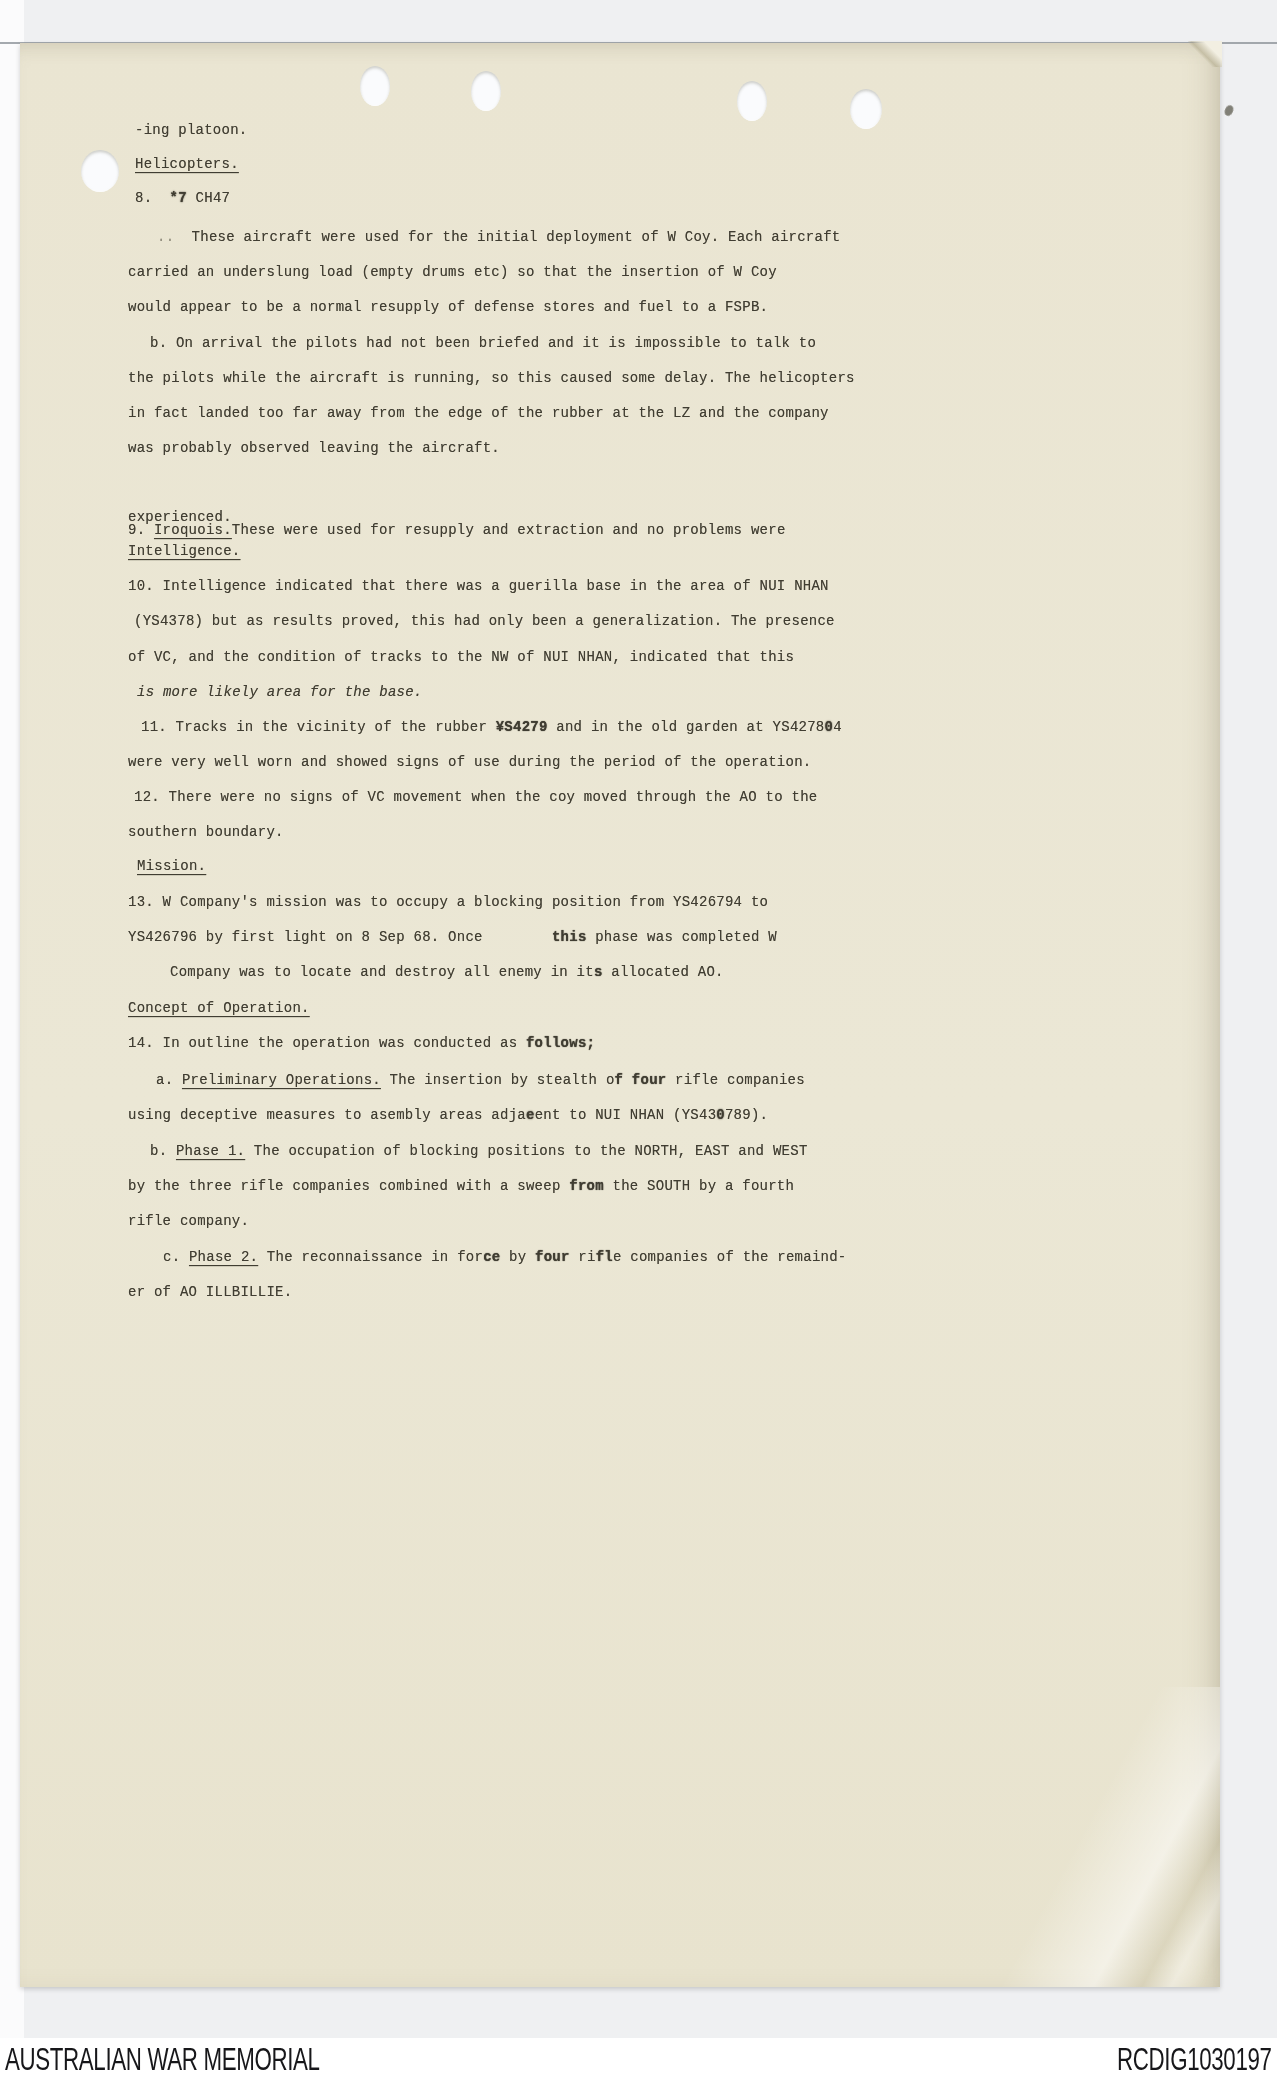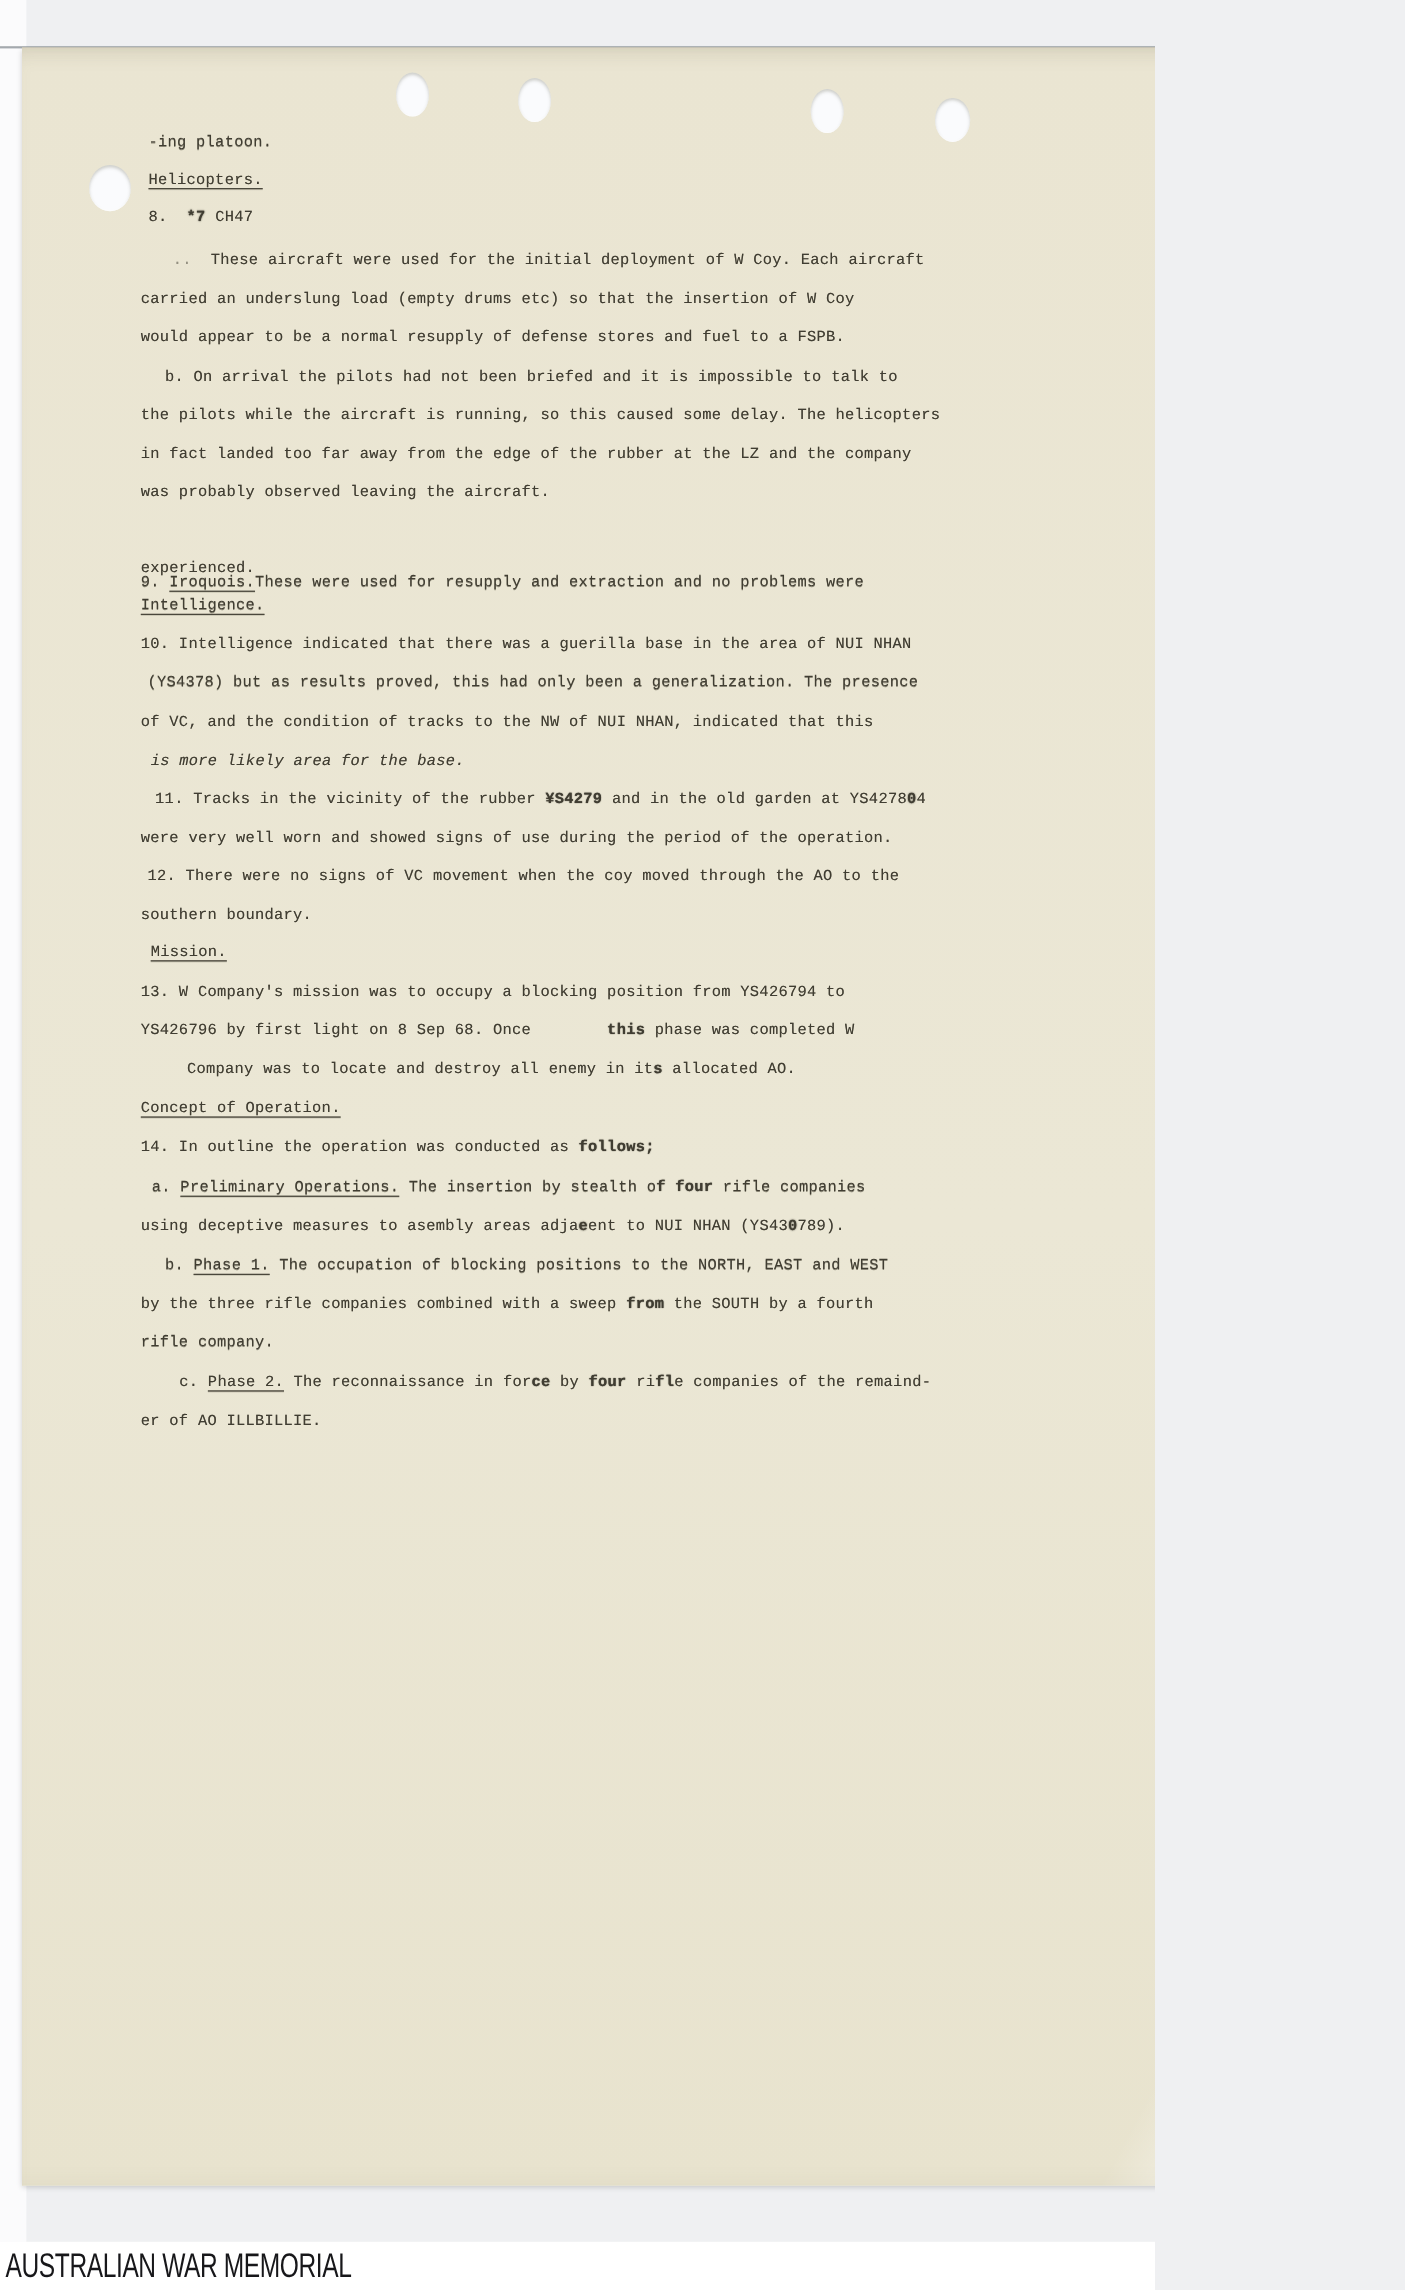--- a/index.html
+++ b/index.html
@@ -1,16 +1,16 @@
 <!DOCTYPE html>
 <html><head>
 <meta charset="utf-8">
 <style>
   html,body{margin:0;padding:0;background:#eff0f2;}
-  #page{position:relative;width:1050px;height:2082px;overflow:hidden;
+  #page{position:relative;width:1277px;height:2082px;overflow:hidden;
         background:#eff0f2;font-family:"Liberation Sans",sans-serif;}
   .left-strip{position:absolute;left:0;top:0;width:24px;height:2040px;background:#fbfbfc;}
   .sheet-behind-line{position:absolute;left:0;top:42px;width:1277px;height:2px;background:#8f959a;opacity:.8;}
   .paper{position:absolute;left:20px;top:43px;width:1200px;height:1944px;
          background:linear-gradient(180deg,#eae5d2 0%,#ebe7d5 55%,#e8e3ce 100%);
          box-shadow:inset -20px 0 34px -20px rgba(110,100,70,.38),
                     inset 0 14px 22px -16px rgba(120,112,84,.25),
                     0 2px 5px rgba(0,0,0,.18);}
   .paper::before{content:"";position:absolute;right:0;bottom:0;width:330px;height:300px;
          background:linear-gradient(118deg,transparent 55%,rgba(255,255,255,.5) 74%,
@@ -66,21 +66,21 @@
         <div class="tline" style="left: 121px; top: 674px;"><span>11. Tracks in the vicinity of the rubber </span><span class="b">¥S4279</span><span> and in the old garden at YS4278</span><span class="sm">0</span><span>4</span></div>
         <div class="tline" style="left: 108px; top: 709px;"><span>were very well worn and showed signs of use during the period of the operation.</span></div>
         <div class="tline" style="left: 114px; top: 744px;"><span>12. There were no signs of VC movement when the coy moved through the AO to the</span></div>
         <div class="tline" style="left: 108px; top: 779px;"><span>southern boundary.</span></div>
         <div class="tline" style="left: 117px; top: 813px;"><span class="u">Mission.</span></div>
         <div class="tline" style="left: 108px; top: 849px;"><span>13. W Company's mission was to occupy a blocking position from YS426794 to</span></div>
         <div class="tline" style="left: 108px; top: 884px;"><span>YS426796 by first light on 8 Sep 68. Once        </span><span class="b">this</span><span> phase was completed W</span></div>
         <div class="tline" style="left: 108px; top: 919px; margin-left: 42px;"><span>Company was to locate and destroy all enemy in it</span><span class="b">s</span><span> allocated AO.</span></div>
         <div class="tline" style="left: 108px; top: 955px;"><span class="u">Concept of Operation.</span></div>
         <div class="tline" style="left: 108px; top: 990px; text-align: right;"><span>14. In outline the operation was conducted as </span><span class="b">follows;</span></div>
-        <div class="tline" style="left: 118px; top: 1027px;"><span>a. </span><span class="u">Preliminary Operations.</span><span> The insertion by stealth o</span><span class="b">f four</span><span> rifle companies</span></div>
+        <div class="tline" style="left: 136px; top: 1027px;"><span>a. </span><span class="u">Preliminary Operations.</span><span> The insertion by stealth o</span><span class="b">f four</span><span> rifle companies</span></div>
         <div class="tline" style="left: 108px; top: 1062px;"><span>using deceptive measures to asembly areas adja</span><span class="sm">e</span><span>ent to NUI NHAN (YS43</span><span class="sm">0</span><span>789).</span></div>
         <div class="tline" style="left: 130px; top: 1098px;"><span>b. </span><span class="u">Phase 1.</span><span> The occupation of blocking positions to the NORTH, EAST and WEST</span></div>
         <div class="tline" style="left: 108px; top: 1133px;"><span>by the three rifle companies combined with a sweep </span><span class="b">from</span><span> the SOUTH by a fourth</span></div>
         <div class="tline" style="left: 108px; top: 1168px;"><span>rifle company.</span></div>
         <div class="tline" style="left: 130px; top: 1204px; margin-left: 13px;"><span>c. </span><span class="u">Phase 2.</span><span> The reconnaissance in for</span><span class="b">ce</span><span> by </span><span class="b">four</span><span> ri</span><span class="b">fl</span><span>e companies of the remaind-</span></div>
         <div class="tline" style="left: 108px; top: 1239px;"><span>er of AO ILLBILLIE.</span></div>
       </div>
   </div>
 
   <div id="holelayer">

